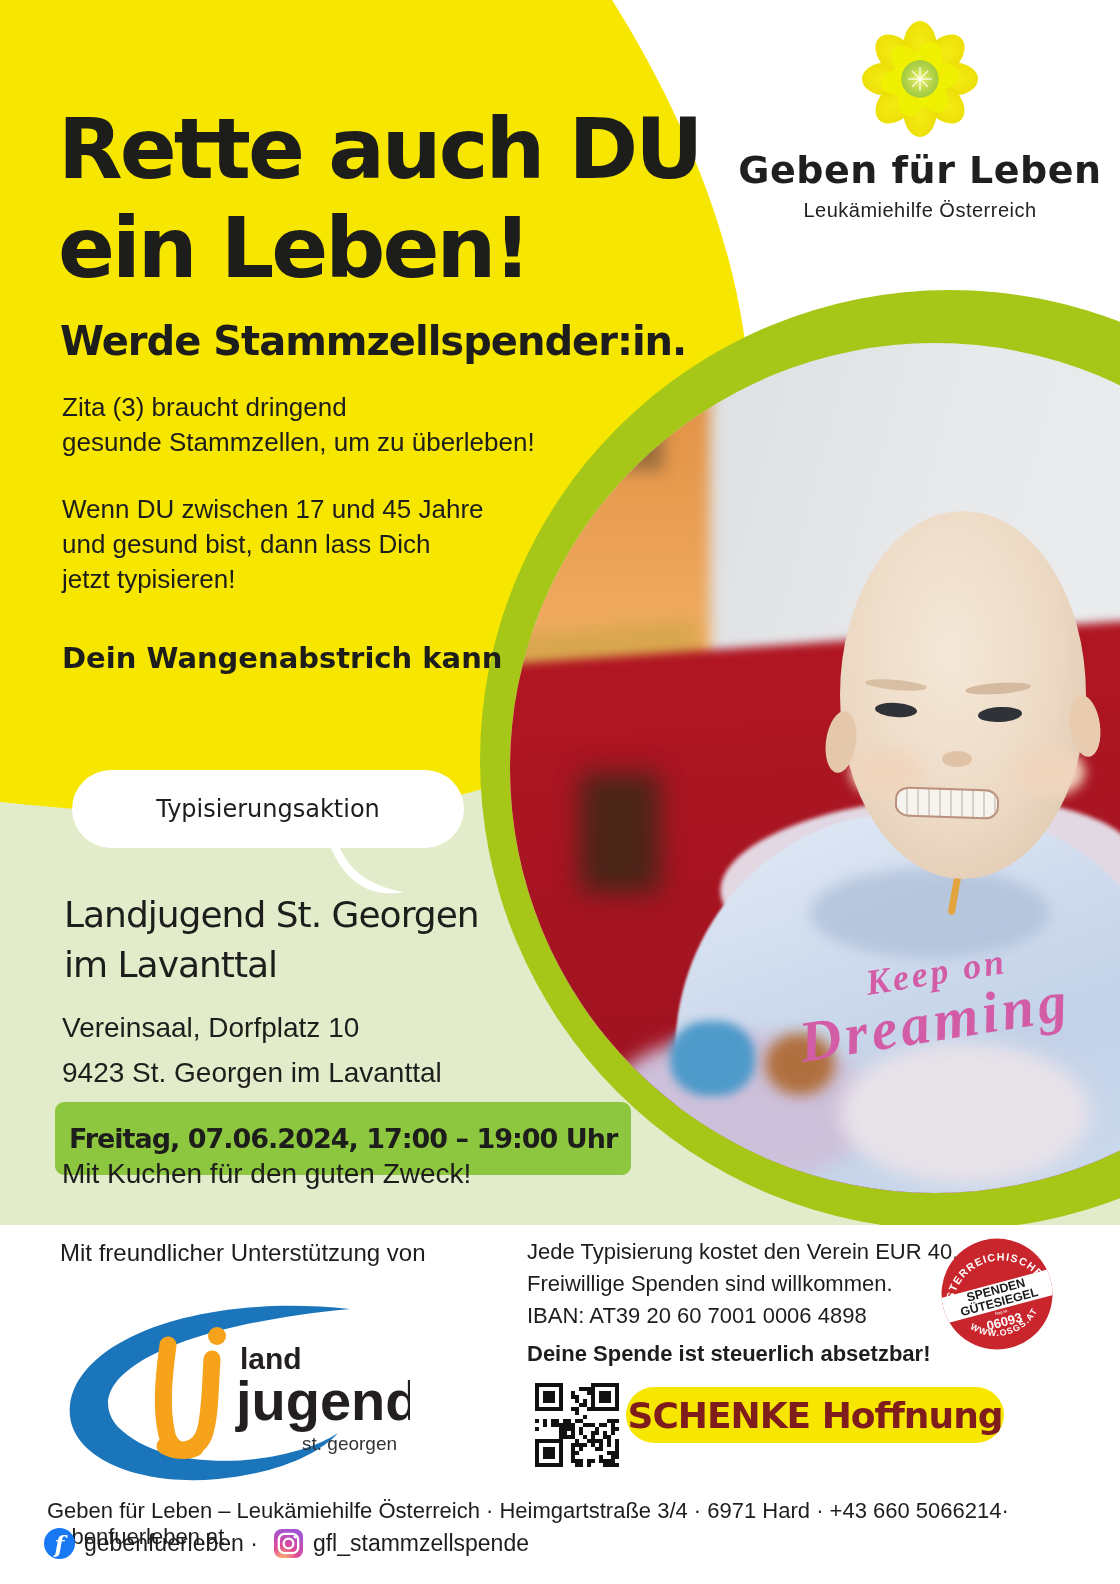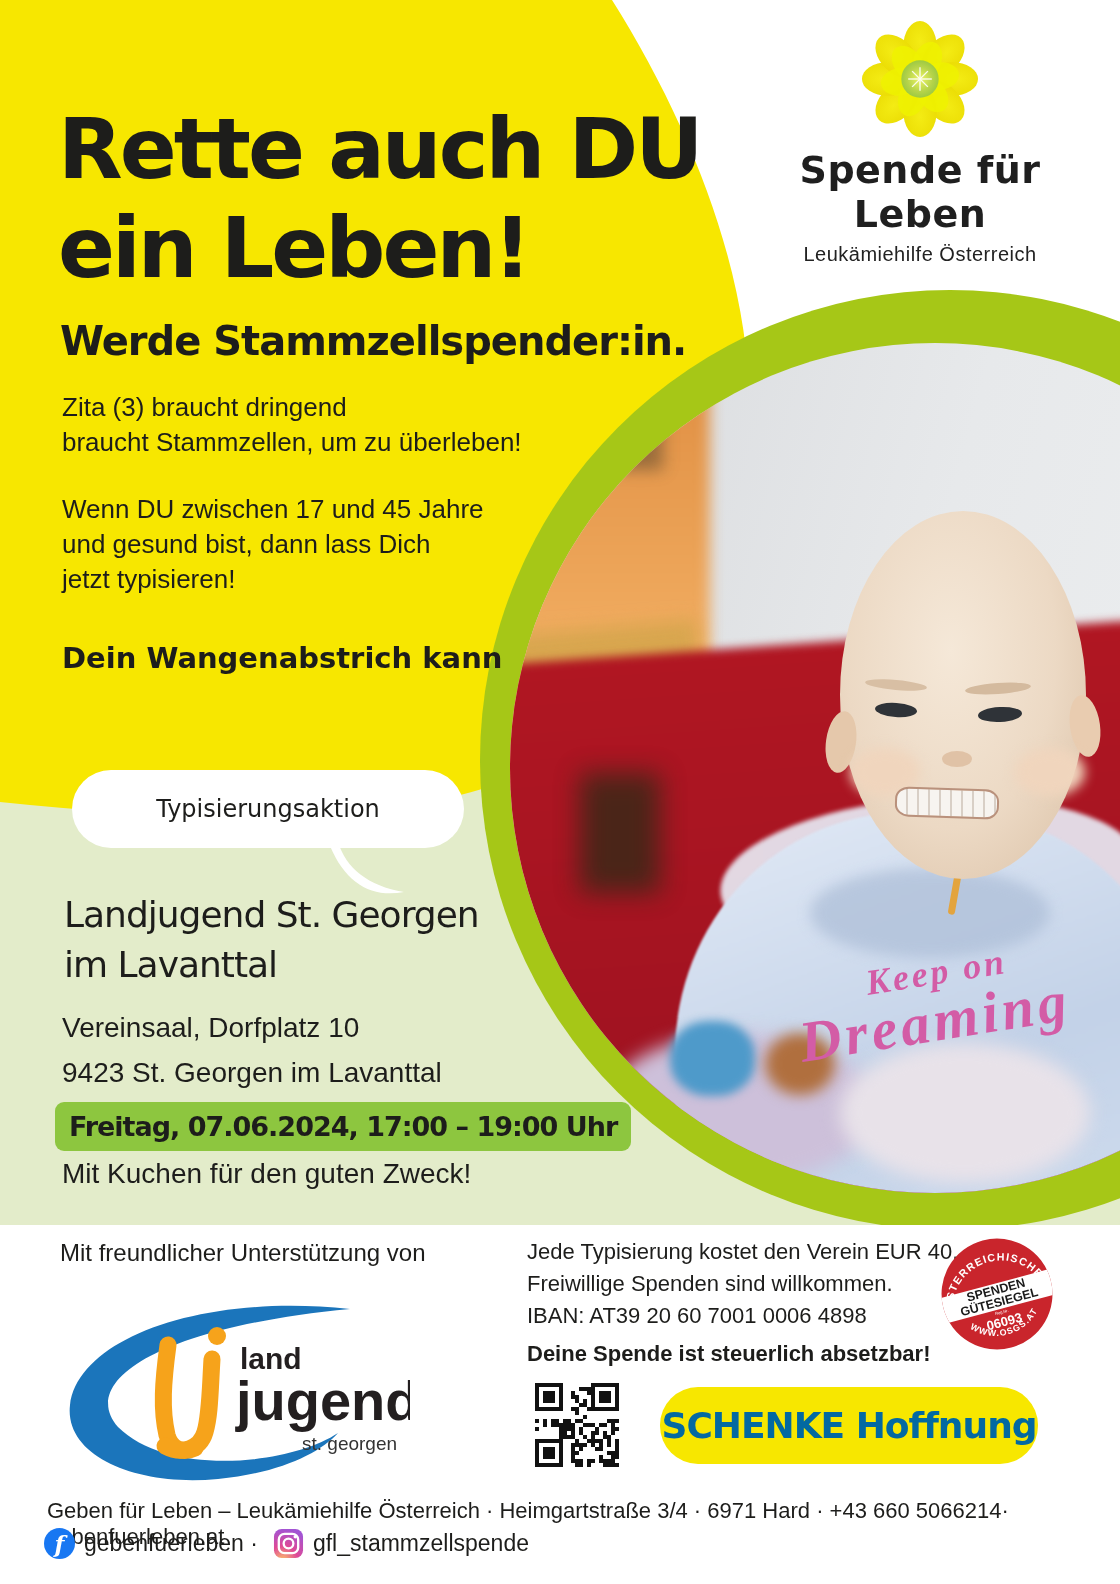--- a/index.html
+++ b/index.html
@@ -79,34 +79,34 @@
   .bubble{left:72px;top:770px;width:392px;height:78px;background:#fff;border-radius:40px;
     z-index:5;display:flex;align-items:center;justify-content:center;}
   .bubble-label{font-weight:normal;font-size:24px;}
   .bubble-tail{left:330px;top:842px;z-index:5;}
 
   
   .org{left:64px;top:890px;z-index:7;font-weight:normal;font-size:36px;line-height:50px;letter-spacing:-1px;}
   .venue{left:62px;top:1012px;z-index:7;font-size:28px;}
   .city{left:62px;top:1057px;z-index:7;font-size:28px;}
   .datebar{left:55px;top:1102px;z-index:7;background:#8dc63f;border-radius:9px;
-    padding:9px 14px;font-weight:bold;font-size:27px;letter-spacing:-1px;}
+    padding:21px 14px;font-weight:bold;font-size:27px;letter-spacing:-1px;}
   .extra{left:62px;top:1158px;z-index:7;font-size:28px;}
 
   
   .bottom{left:0;top:1225px;width:1120px;height:359px;background:#fff;z-index:6;}
   .support-label{position:absolute;left:60px;top:14px;font-size:24px;}
   .lj-logo{position:absolute;left:50px;top:62px;}
   .donate{position:absolute;left:527px;top:11px;font-size:22px;line-height:32px;}
   .donate-note{position:absolute;left:527px;top:116px;font-size:22px;font-weight:bold;}
   .seal{position:absolute;left:938px;top:10px;}
   .qr{position:absolute;left:527px;top:150px;}
-  .cta{position:absolute;left:660px;top:162px;width:378px;height:77px;background:#f7e700;
+  .cta{position:absolute;left:626px;top:162px;width:378px;height:56px;background:#f7e700;
     border-radius:38px;display:flex;align-items:center;justify-content:center;
-    font-weight:bold;font-size:36px;letter-spacing:-1px;color:#0369a1;}
+    font-weight:bold;font-size:36px;letter-spacing:-1px;color:#7f1d1d;}
   .footer-contact{position:absolute;left:47px;top:273px;font-size:22px;color:#1d1d1b;}
   .footer-social{position:absolute;left:44px;top:303px;display:flex;align-items:center;
     gap:9px;font-size:23px;}
   .fb-ic{width:31px;height:31px;border-radius:50%;background:#1877f2;color:#fff;
     display:flex;align-items:center;justify-content:center;font-weight:bold;font-size:23px;
     font-family:"DejaVu Serif","Liberation Serif",serif;font-style:italic;}
   .ig-wrap{width:31px;height:31px;margin-left:6px;}
 </style>
 </head>
 <body>
@@ -181,33 +181,33 @@
         <ellipse cx="60" cy="40" rx="14" ry="20" fill="#eff200" opacity=".85" transform="rotate(322 60 60)"></ellipse>
         <circle cx="60" cy="60" r="19" fill="url(#ctr)"></circle>
         <g stroke="#ffffff" stroke-width="1.4" opacity=".9">
           <line x1="60" y1="48" x2="60" y2="72"></line>
             <line x1="48" y1="60" x2="72" y2="60"></line>
           <line x1="52" y1="52" x2="68" y2="68"></line>
             <line x1="68" y1="52" x2="52" y2="68"></line>
         </g>
       </g>
     </svg>
-    <div class="brand-name disp">Spende für Leben</div>
+    <div class="brand-name disp">Geben für Leben</div>
     <div class="brand-sub">Leukämiehilfe Österreich</div>
   </div>
 
   <div class="abs headline disp">
     <div>Rette auch DU</div>
     <div>ein Leben!</div>
   </div>
   <div class="abs subhead disp">Werde Stammzellspender:in.</div>
 
   <div class="abs copy intro">
     <div>Zita (3) braucht dringend</div>
-    <div>braucht Stammzellen, um zu überleben!</div>
+    <div>gesunde Stammzellen, um zu überleben!</div>
   </div>
 
   <div class="abs copy call">
     <div>Wenn DU zwischen 17 und 45 Jahre</div>
     <div>und gesund bist, dann lass Dich</div>
     <div>jetzt typisieren!</div>
   </div>
 
   <div class="abs copy urgent disp">
     <div>Dein Wangenabstrich kann</div>

